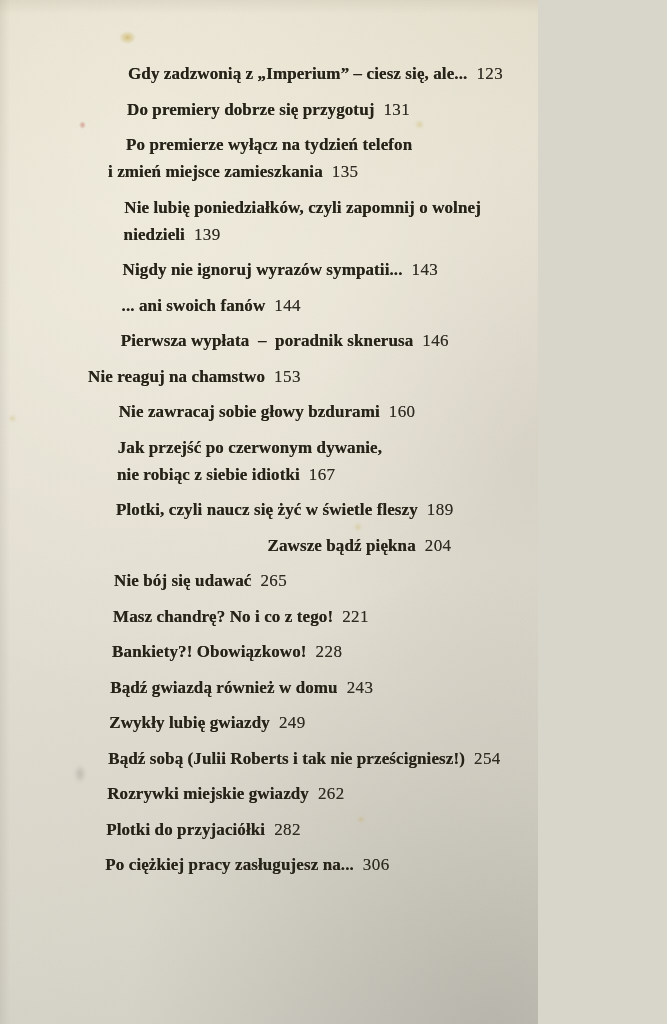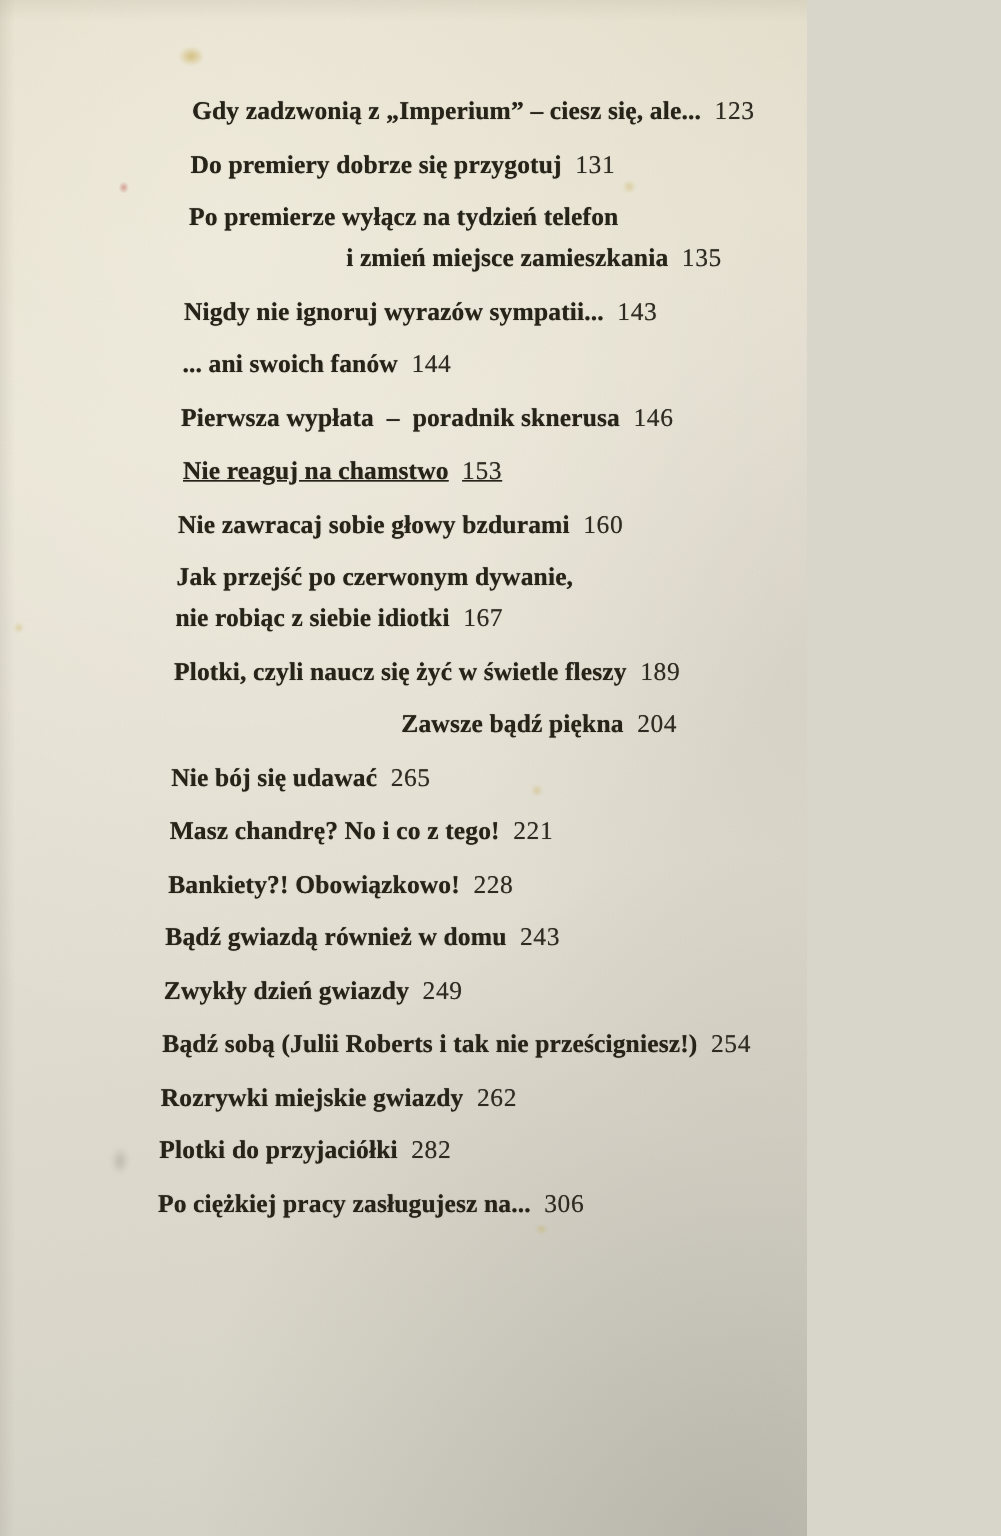--- a/index.html
+++ b/index.html
@@ -94,33 +94,37 @@
 
   <div class="toc" id="toc">
       <div class="entry">
         <div class="line" style="margin-left: 64px;"><span>Gdy zadzwonią z „Imperium” – ciesz się, ale...</span><span class="num">123</span></div>
       </div>
       <div class="entry">
         <div class="line" style="margin-left: 63px;"><span>Do premiery dobrze się przygotuj</span><span class="num">131</span></div>
       </div>
       <div class="entry">
         <div class="line" style="margin-left: 62px;"><span>Po premierze wyłącz na tydzień telefon</span></div>
-        <div class="line" style="margin-left: 44px; text-align: center;"><span>i zmień miejsce zamieszkania</span><span class="num">135</span></div>
+        <div class="line" style="margin-left: 44px;"><span>i zmień miejsce zamieszkania</span><span class="num">135</span></div>
+      </div>
+      <div class="entry">
+        <div class="line" style="margin-left: 60.3px;"><span>Nie lubię poniedziałków, czyli zapomnij o wolnej</span></div>
+        <div class="line" style="margin-left: 59.6px;"><span>niedzieli</span><span class="num">139</span></div>
       </div>
       <div class="entry">
         <div class="line" style="margin-left: 58.6px;"><span>Nigdy nie ignoruj wyrazów sympatii...</span><span class="num">143</span></div>
       </div>
       <div class="entry">
         <div class="line" style="margin-left: 57.6px;"><span>... ani swoich fanów</span><span class="num">144</span></div>
       </div>
       <div class="entry">
         <div class="line" style="margin-left: 56.7px;"><span>Pierwsza wypłata – poradnik sknerusa</span><span class="num">146</span></div>
       </div>
       <div class="entry">
-        <div class="line" style="margin-left: 58px; text-decoration: underline;"><span>Nie reaguj na chamstwo</span><span class="num">153</span></div>
+        <div class="line" style="margin-left: 24px;"><span>Nie reaguj na chamstwo</span><span class="num">153</span></div>
       </div>
       <div class="entry">
         <div class="line" style="margin-left: 54.7px;"><span>Nie zawracaj sobie głowy bzdurami</span><span class="num">160</span></div>
       </div>
       <div class="entry">
         <div class="line" style="margin-left: 53.7px;"><span>Jak przejść po czerwonym dywanie,</span></div>
         <div class="line" style="margin-left: 53px;"><span>nie robiąc z siebie idiotki</span><span class="num">167</span></div>
       </div>
       <div class="entry">
         <div class="line" style="margin-left: 52px;"><span>Plotki, czyli naucz się żyć w świetle fleszy</span><span class="num">189</span></div>
@@ -134,21 +138,21 @@
       <div class="entry">
         <div class="line" style="margin-left: 49.1px;"><span>Masz chandrę? No i co z tego!</span><span class="num">221</span></div>
       </div>
       <div class="entry">
         <div class="line" style="margin-left: 48.1px;"><span>Bankiety?! Obowiązkowo!</span><span class="num">228</span></div>
       </div>
       <div class="entry">
         <div class="line" style="margin-left: 46.2px;"><span>Bądź gwiazdą również w domu</span><span class="num">243</span></div>
       </div>
       <div class="entry">
-        <div class="line" style="margin-left: 45.2px;"><span>Zwykły dzień gwiazdy</span><span class="num">249</span></div>
+        <div class="line" style="margin-left: 45.2px;"><span>Zwykły lubię gwiazdy</span><span class="num">249</span></div>
       </div>
       <div class="entry">
         <div class="line" style="margin-left: 44.2px;"><span>Bądź sobą (Julii Roberts i tak nie prześcigniesz!)</span><span class="num">254</span></div>
       </div>
       <div class="entry">
         <div class="line" style="margin-left: 43.2px;"><span>Rozrywki miejskie gwiazdy</span><span class="num">262</span></div>
       </div>
       <div class="entry">
         <div class="line" style="margin-left: 42.2px;"><span>Plotki do przyjaciółki</span><span class="num">282</span></div>
       </div>

